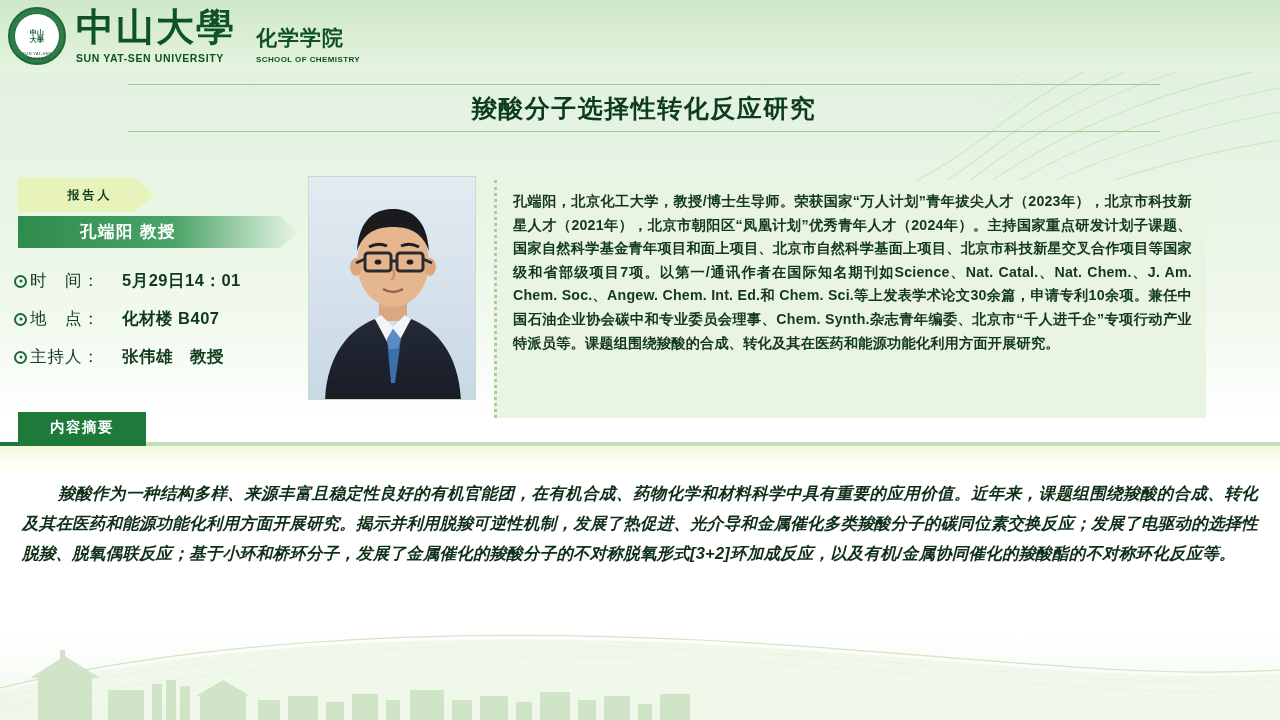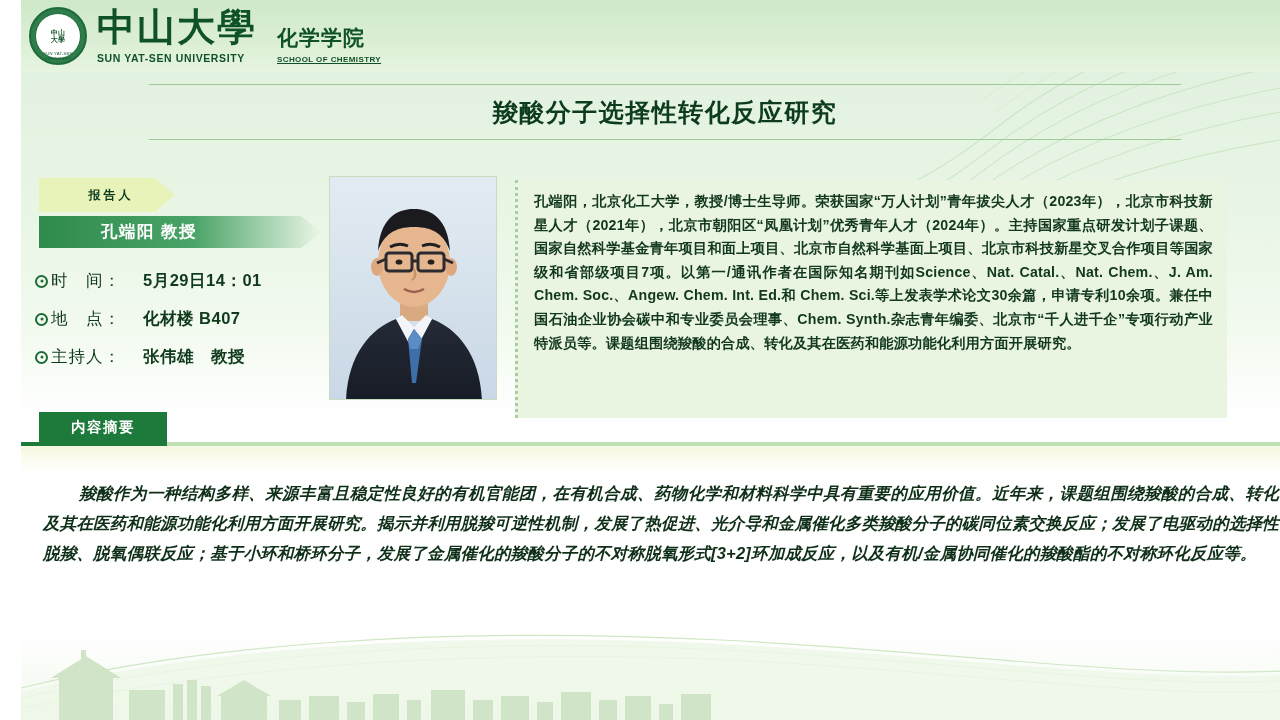--- a/index.html
+++ b/index.html
@@ -10,21 +10,20 @@
     overflow: hidden;
     position: relative;
     background: #ffffff;
   }
 
   
   .poster {
     position: absolute; inset: 0;
     background: linear-gradient(180deg, #dff0dd 0%, #eaf6e6 32%, #f3faf0 46%, #ffffff 58%, #ffffff 88%, #f1f8ec 100%);
     overflow: hidden;
-    margin-left: 21px;
   }
 
   
   .swirl-top { position: absolute; top: 0; right: 0; width: 640px; height: 300px; opacity: .55; }
   .swirl-bottom { position: absolute; bottom: 0; left: 0; width: 1280px; height: 150px; }
 
   
   .header {
     position: absolute; top: 0; left: 0; width: 1280px; height: 72px;
     background: linear-gradient(180deg, #cfe8c9 0%, #dcefd6 60%, #e6f4e0 100%);
@@ -55,25 +54,25 @@
   .univ-cn {
     font-family: "Liberation Serif", serif;
     font-size: 38px; font-weight: bold; color: #0f5228; line-height: 1;
     letter-spacing: 2px;
   }
   .univ-en {
     font-size: 10.5px; color: #0f5228; letter-spacing: .6px; margin-top: 6px; font-weight: bold;
   }
   .school-block { margin-left: 6px; }
   .school-cn { font-size: 21px; color: #0f5228; font-weight: bold; letter-spacing: 1px; }
-  .school-en { font-size: 8px; color: #0f5228; letter-spacing: .4px; margin-top: 3px; font-weight: bold; text-decoration: underline; }
+  .school-en { font-size: 8px; color: #0f5228; letter-spacing: .4px; margin-top: 3px; font-weight: bold; }
 
   
   .title-wrap {
-    position: absolute; top: 84px; left: 104px; width: 1080px; height: 56px;
+    position: absolute; top: 84px; left: 104px; width: 1080px; height: 48px;
     display: flex; align-items: center; justify-content: center;
   }
   .title-rules { position: absolute; left: 0; right: 0; top: 0; bottom: 0; }
   .title-rules::before, .title-rules::after {
     content: ""; position: absolute; left: 24px; right: 24px; height: 1px;
     background: #9ecb93;
   }
   .title-rules::before { top: 0; }
   .title-rules::after { bottom: 0; }
   .title-text {

